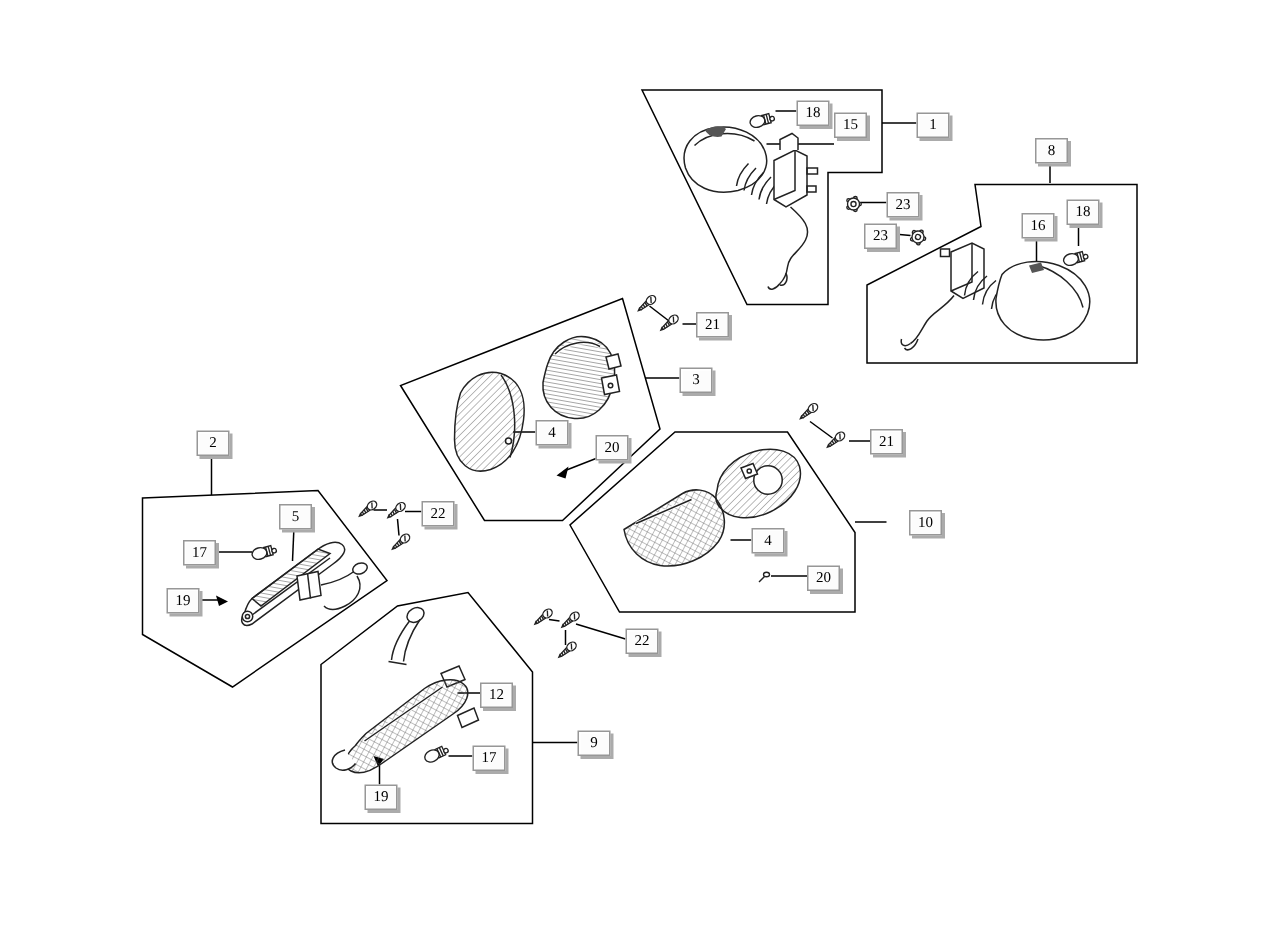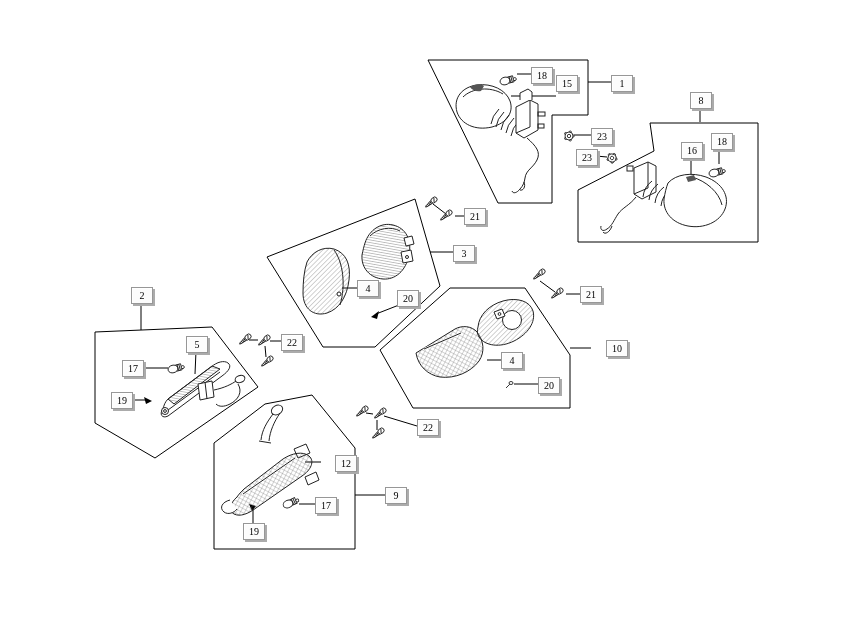--- a/index.html
+++ b/index.html
@@ -223,18 +223,18 @@
 <div class="callout" style="left:281px;top:334px">22</div>
 <div class="callout" style="left:131px;top:287px">2</div>
 <div class="callout" style="left:186px;top:336px">5</div>
 <div class="callout" style="left:122px;top:360px">17</div>
 <div class="callout" style="left:111px;top:392px">19</div>
 <div class="callout" style="left:580px;top:286px">21</div>
 <div class="callout" style="left:606px;top:340px">10</div>
 <div class="callout" style="left:501px;top:352px">4</div>
 <div class="callout" style="left:538px;top:377px">20</div>
 <div class="callout" style="left:417px;top:419px">22</div>
-<div class="callout" style="left:335px;top:455px">12</div>
+<div class="callout" style="left:320px;top:455px">12</div>
 <div class="callout" style="left:315px;top:497px">17</div>
 <div class="callout" style="left:243px;top:523px">19</div>
 <div class="callout" style="left:385px;top:487px">9</div>
 
 </div>
 
 </body></html>

